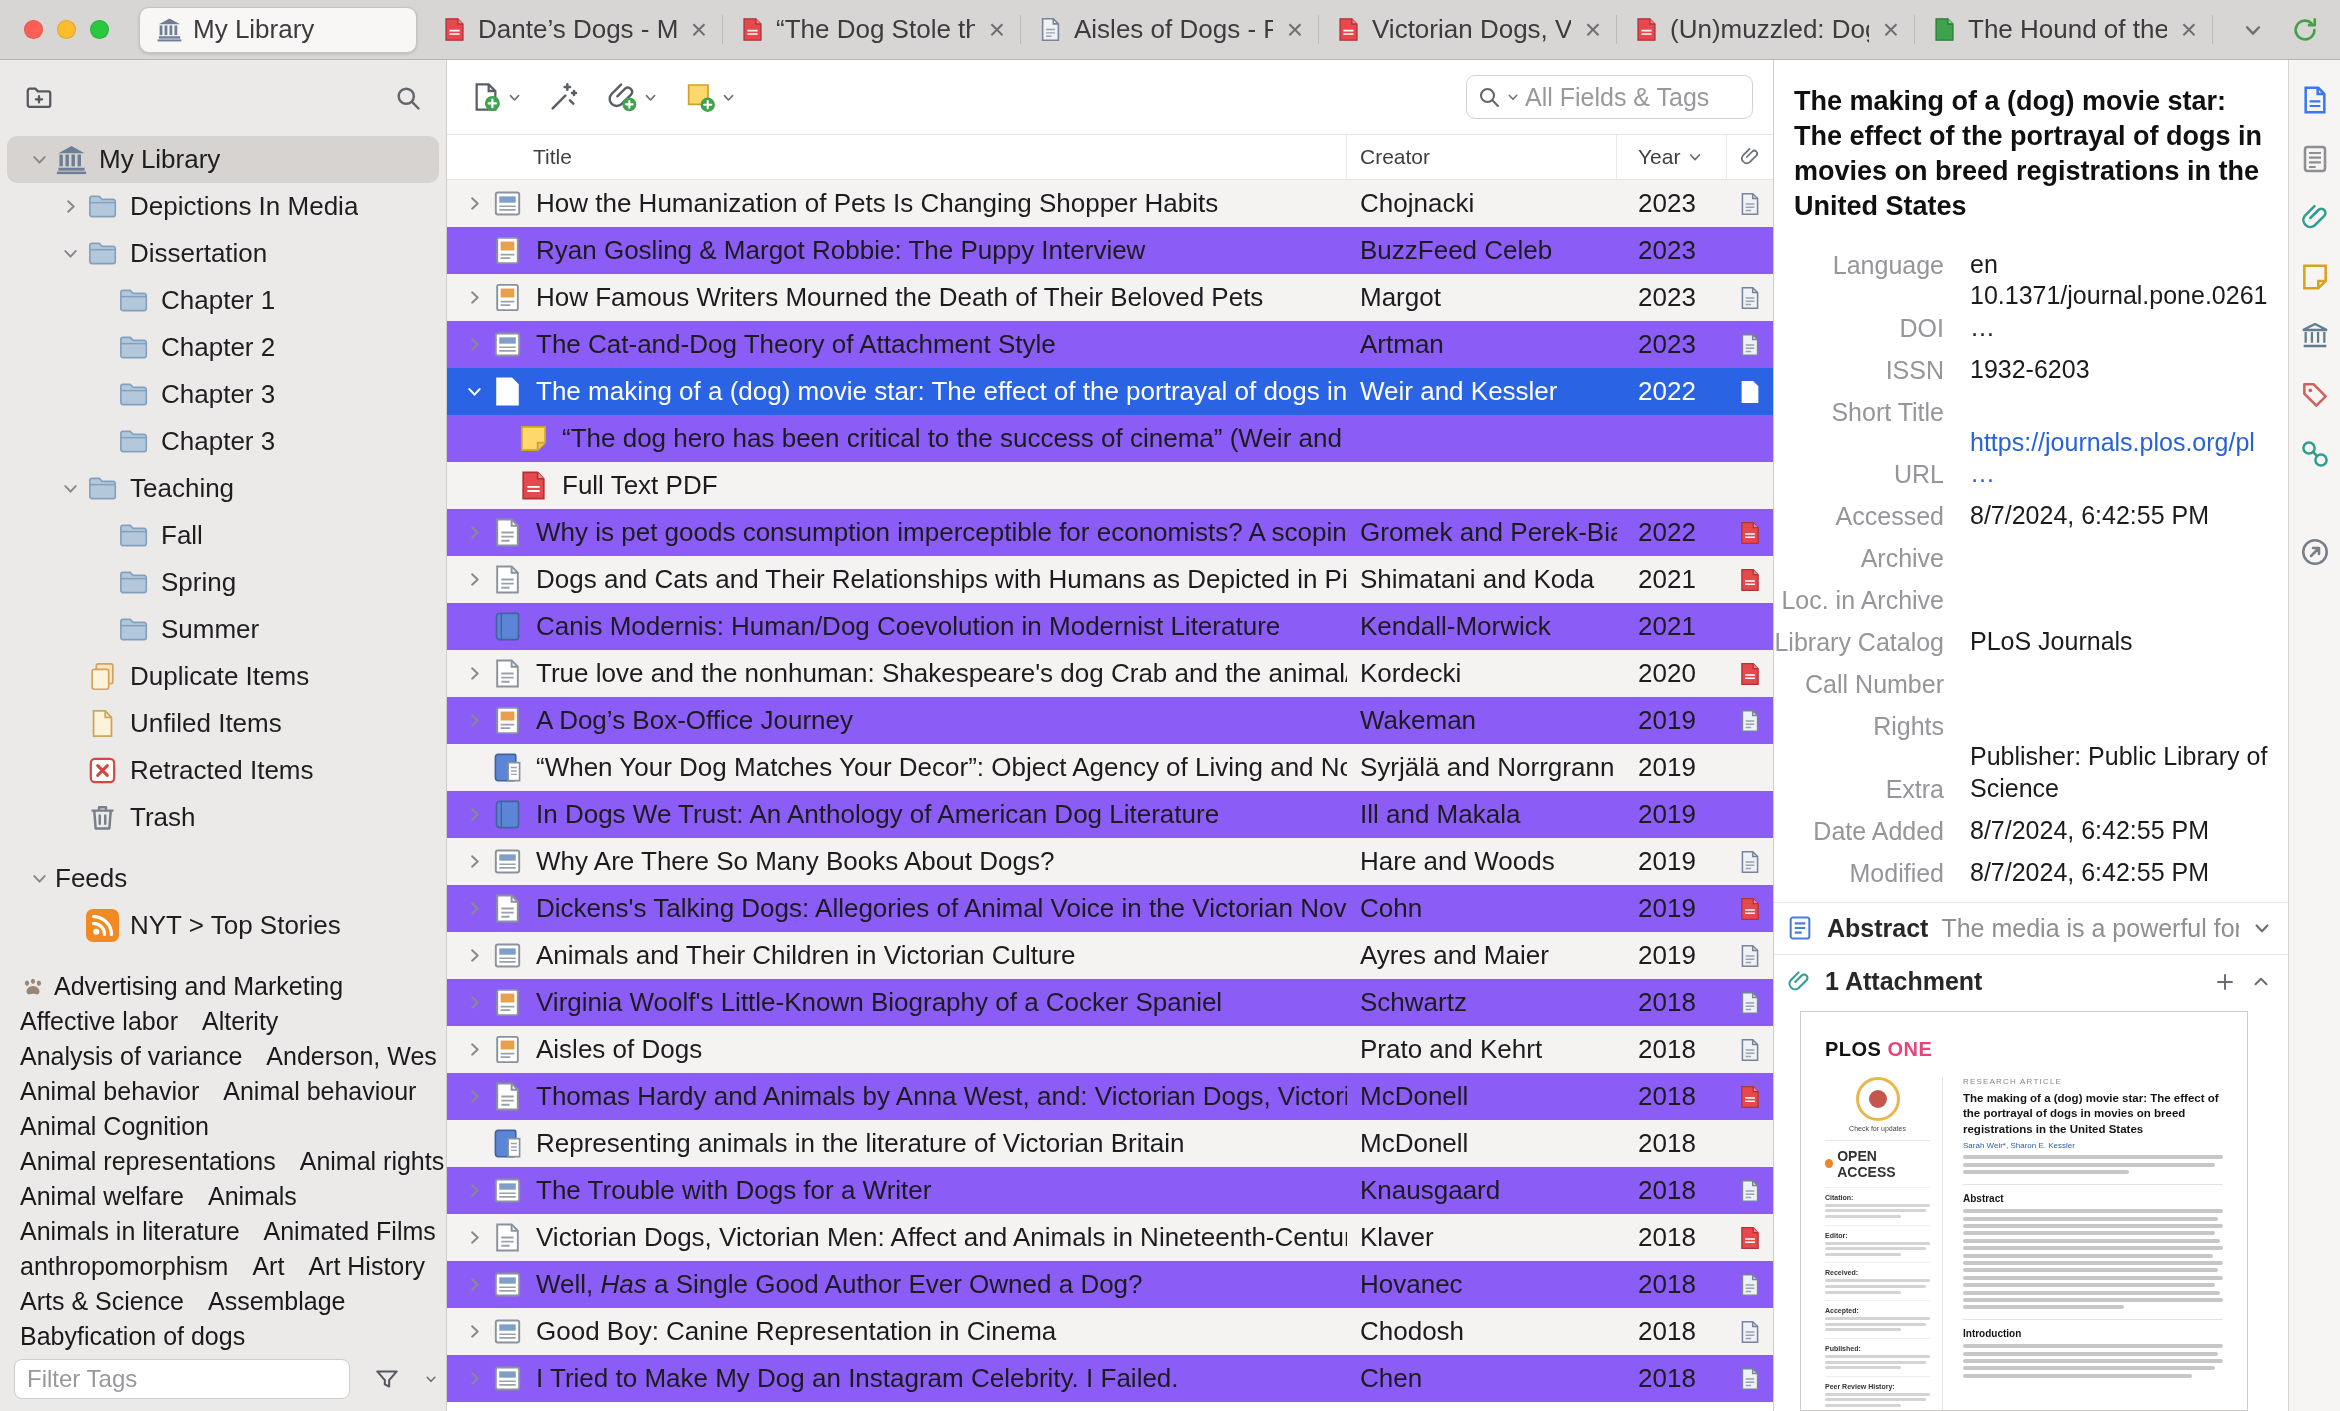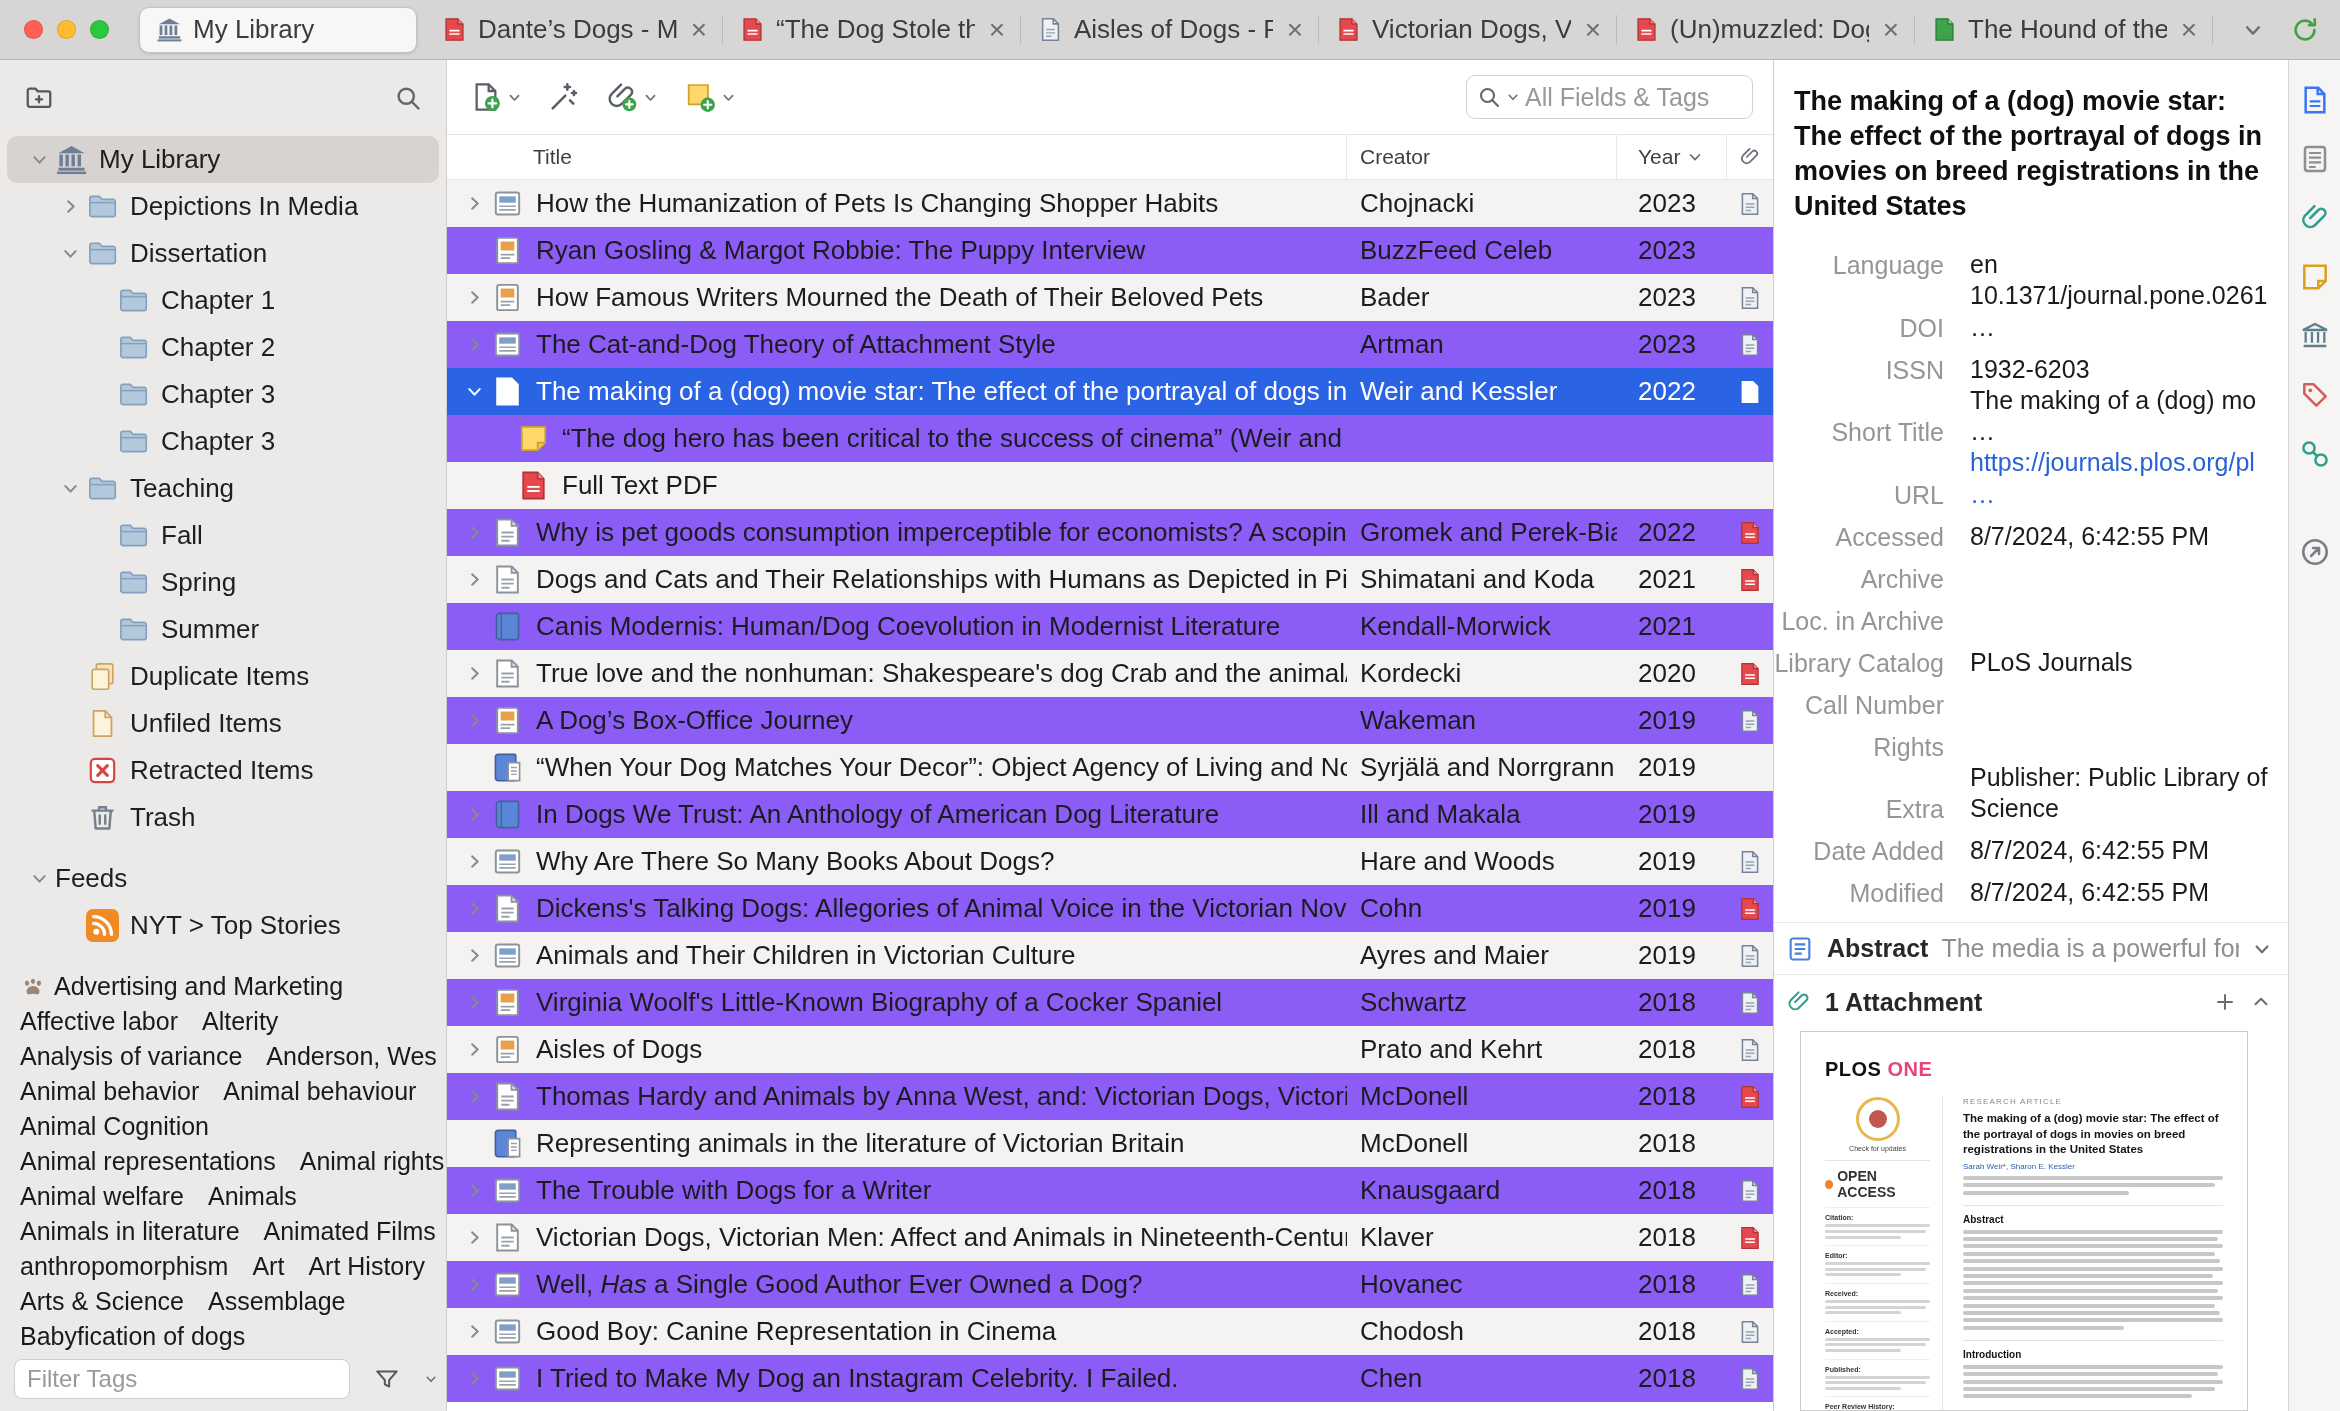--- a/index.html
+++ b/index.html
@@ -687,21 +687,21 @@
               </svg>
             </span>
             <span class="icn ticon">
               <svg viewBox="0 0 24 24">
                 <rect x="4.5" y="2.8" width="15" height="18.4" rx="1.2" fill="#fff" stroke="#8a929c" stroke-width="1.4"></rect>
                 <rect x="7" y="5.5" width="10" height="6.5" fill="#e8a04c"></rect>
                 <path d="M7 15h10M7 17.5h7" stroke="#9aa1aa" stroke-width="1.2"></path>
               </svg>
             </span>
             <span class="ititle">How Famous Writers Mourned the Death of Their Beloved Pets</span>
-            <span class="icreator">Bader</span>
+            <span class="icreator">Margot</span>
             <span class="iyear">2023</span>
             <span class="iclip">
               <span class="icn aicon">
                 <svg viewBox="0 0 24 24">
                   <path d="M5 2.5h9.5L19 7v14.5H5z" fill="#eef1f5" stroke="#76839a" stroke-width="1.4"></path>
                   <path d="M14.5 2.5V7H19" fill="none" stroke="#76839a" stroke-width="1.4"></path>
                   <path d="M8 12h8M8 15h8M8 18h5" stroke="#9aa3b2" stroke-width="1.2"></path>
                 </svg>
               </span>
             </span>
@@ -1246,21 +1246,20 @@
           <div class="frow">
             <span class="flabel">DOI</span>
             <span class="fvalue">10.1371/journal.pone.0261 …</span>
           </div>
           <div class="frow">
             <span class="flabel">ISSN</span>
             <span class="fvalue">1932-6203</span>
           </div>
           <div class="frow">
             <span class="flabel">Short Title</span>
-            <span class="fvalue">The making of a (dog) mo …</span>
           </div>
           <div class="frow">
             <span class="flabel">URL</span>
             <span class="fvalue link">https://journals.plos.org/pl …</span>
           </div>
           <div class="frow">
             <span class="flabel">Accessed</span>
             <span class="fvalue">8/7/2024, 6:42:55 PM</span>
           </div>
           <div class="frow">

